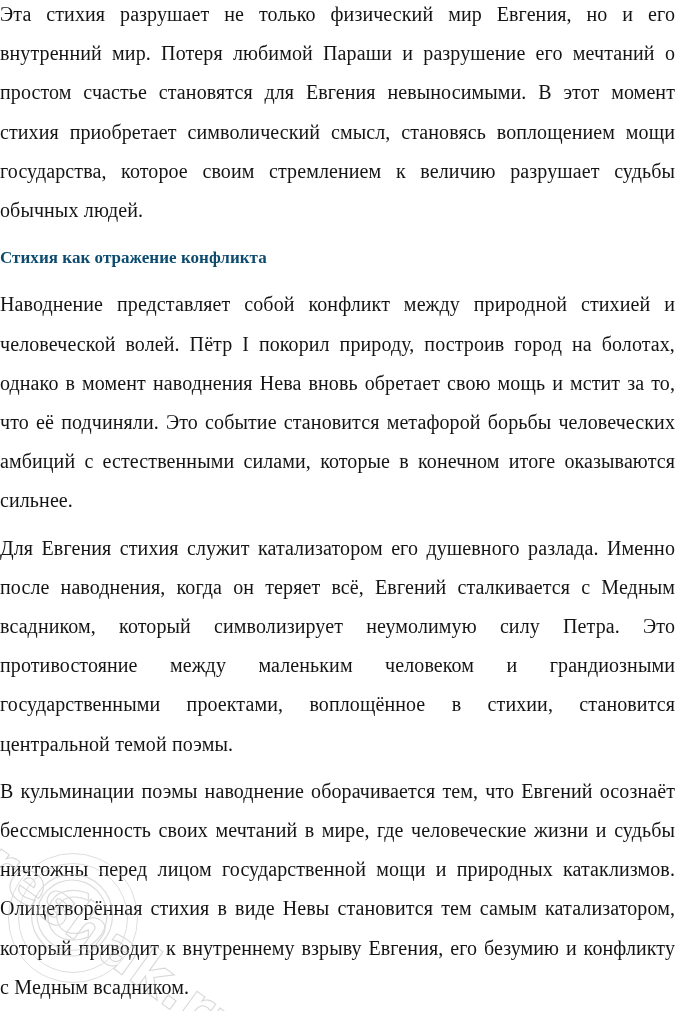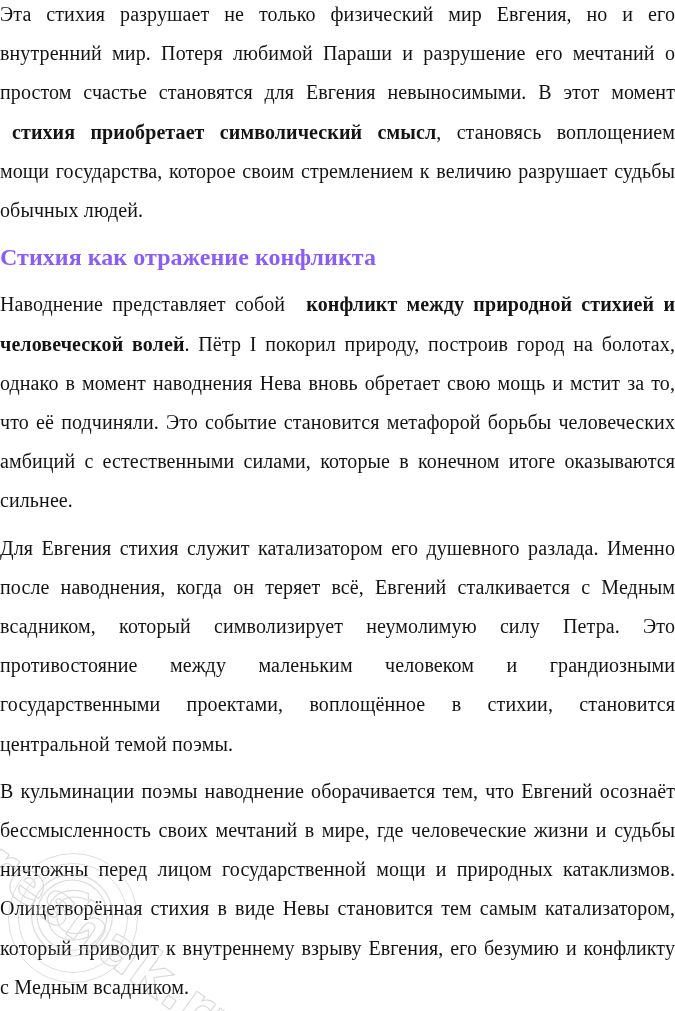--- a/index.html
+++ b/index.html
@@ -36,31 +36,30 @@
     text-align: justify;
     text-justify: inter-word;
     margin: 0 0 8px 0;
     letter-spacing: 0.1px;
     word-spacing: 0.2px;
     color: #141414;
     -webkit-font-smoothing: antialiased;
   }
 
   .para b, .para strong {
-    font-weight: bold;
-    padding-left: 12px;
+    font-weight: normal;
   }
 
   .heading {
-    font-size: 24px;
+    font-size: 17px;
     line-height: 39.2px;
     font-weight: bold;
     text-align: left;
     margin: 0 0 8px 0;
-    color: #8b5cf6;
+    color: #0c4a6e;
     letter-spacing: 0.05px;
   }
 
   
   #content > .para:first-child {
     margin-top: -5px;
   }
 
   
   #watermark {

